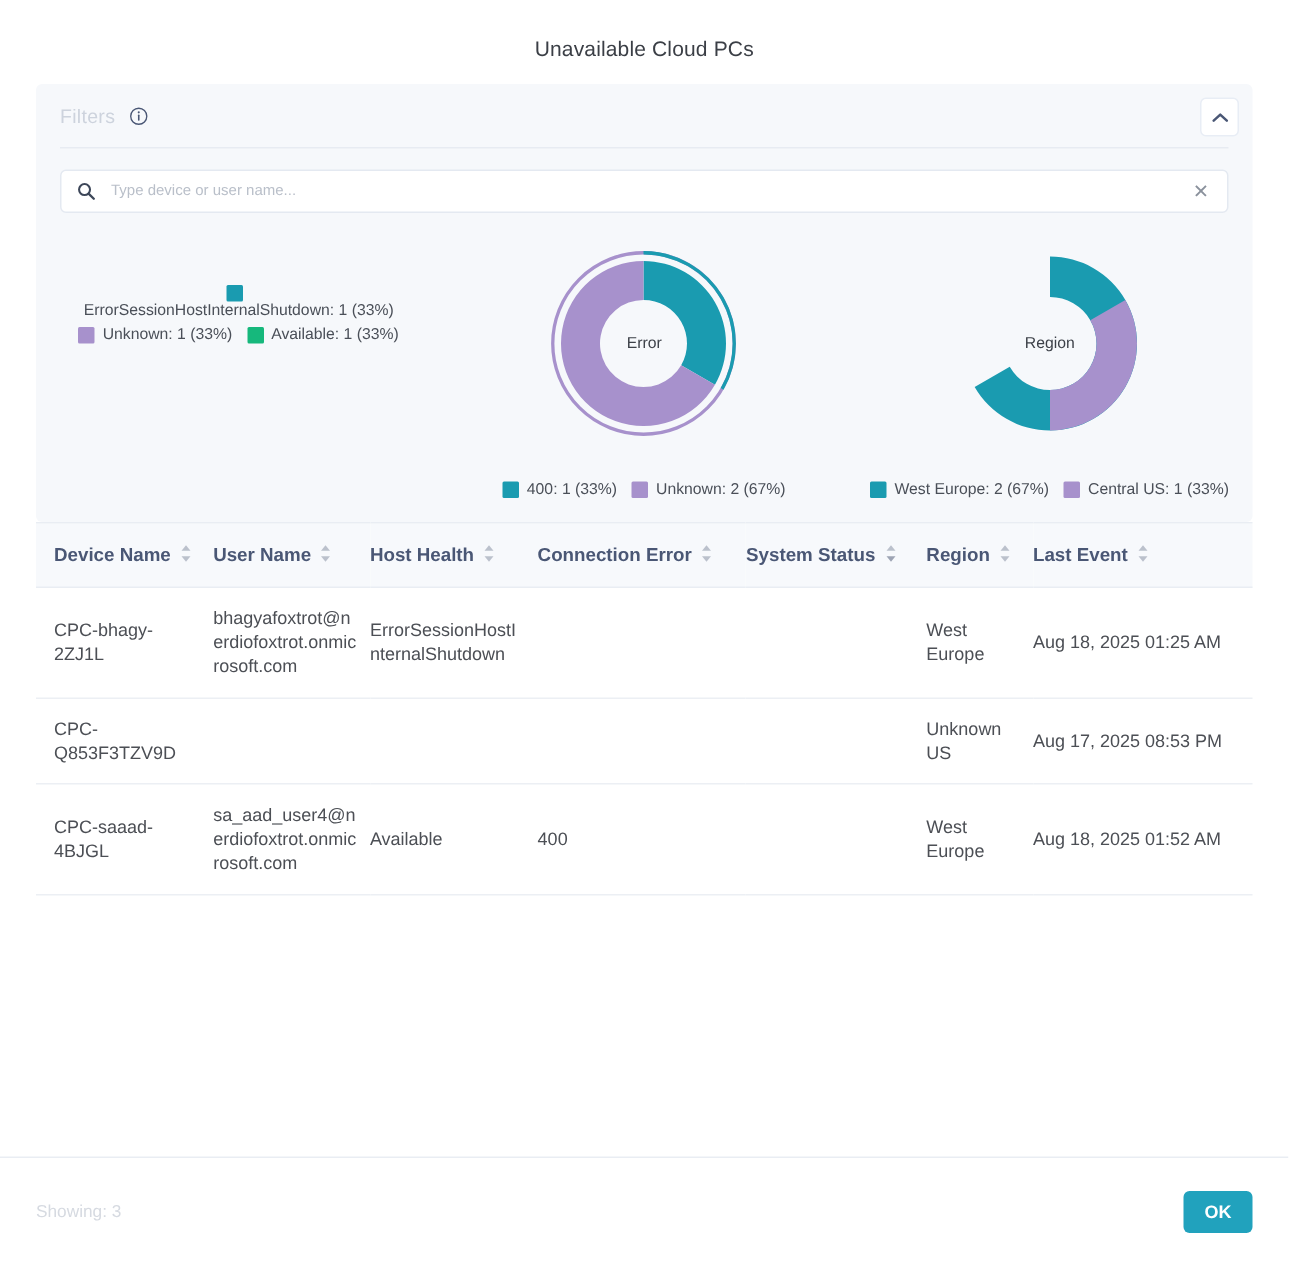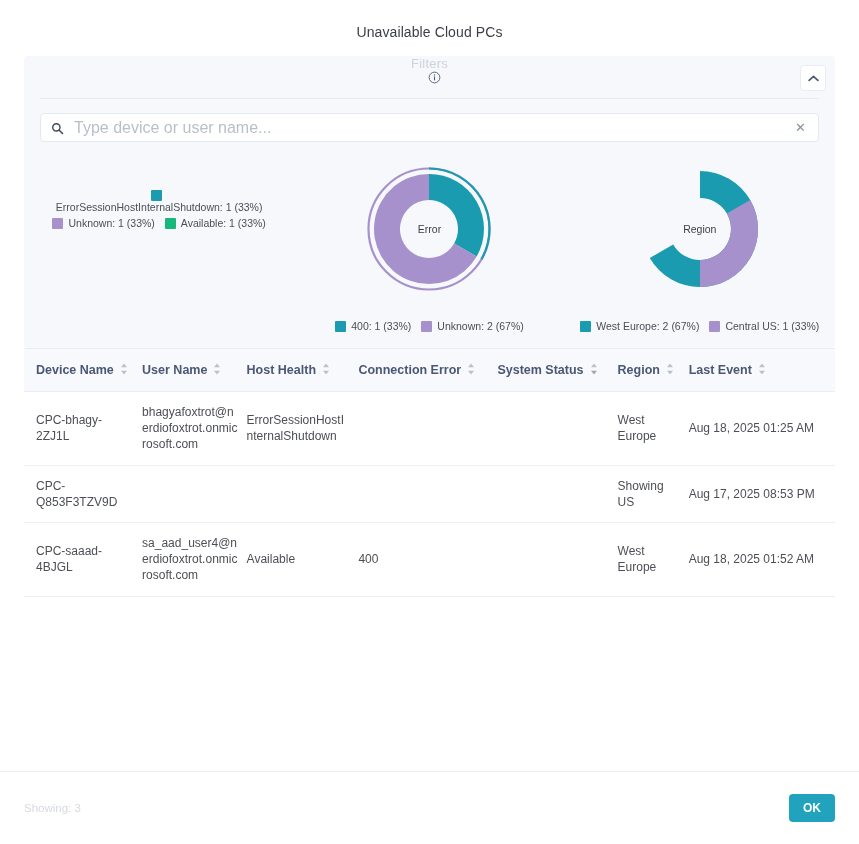--- a/index.html
+++ b/index.html
@@ -30,21 +30,20 @@
     margin: 0 24px;
     background: #f6f8fb;
     border-radius: 4px;
     position: relative;
   }
   .filters-header {
     height: 42px;
     display: flex; align-items: center;
     padding: 0 16px;
     position: relative;
-    flex-direction: column;
   }
   .filters-label {
     font-size: 13px;
     color: #cdd3dd;
     letter-spacing: .2px;
   }
   .info-icon {
     margin-left: 9px;
     width: 13px; height: 13px;
     display: inline-flex; align-items: center; justify-content: center;
@@ -73,21 +72,21 @@
     border: 1px solid #e4e9f1;
     border-radius: 4px;
     display: flex; align-items: center;
     padding: 0 10px;
     position: relative;
   }
   .search-icon { width: 13px; height: 13px; margin-right: 8px; flex: 0 0 auto; }
   .search-input {
     flex: 1;
     border: none; outline: none;
-    font-size: 16px;
+    font-size: 10px;
     color: #555;
     background: transparent;
     font-family: "Liberation Sans", sans-serif;
   }
   .search-input::placeholder { color: #b9bfc9; }
   .clear-icon {
     font-size: 13px; color: #8a919c;
     cursor: pointer; padding: 0 2px; line-height: 1;
   }
 
@@ -386,21 +385,21 @@
           <td class="c-status"></td>
           <td class="c-region">West Europe</td>
           <td class="c-event">Aug 18, 2025 01:25 AM</td>
         </tr>
         <tr>
           <td class="c-device">CPC-Q853F3TZV9D</td>
           <td class="c-user"></td>
           <td class="c-health"></td>
           <td class="c-error"></td>
           <td class="c-status"></td>
-          <td class="c-region">Showing US</td>
+          <td class="c-region">Unknown US</td>
           <td class="c-event">Aug 17, 2025 08:53 PM</td>
         </tr>
         <tr>
           <td class="c-device">CPC-saaad-4BJGL</td>
           <td class="c-user">sa_aad_user4@nerdiofoxtrot.onmicrosoft.com</td>
           <td class="c-health">Available</td>
           <td class="c-error">400</td>
           <td class="c-status"></td>
           <td class="c-region">West Europe</td>
           <td class="c-event">Aug 18, 2025 01:52 AM</td>

